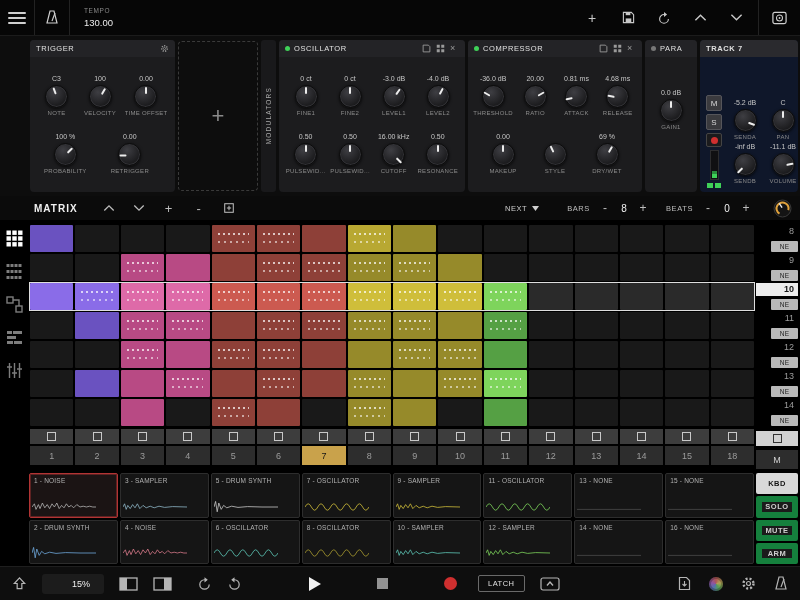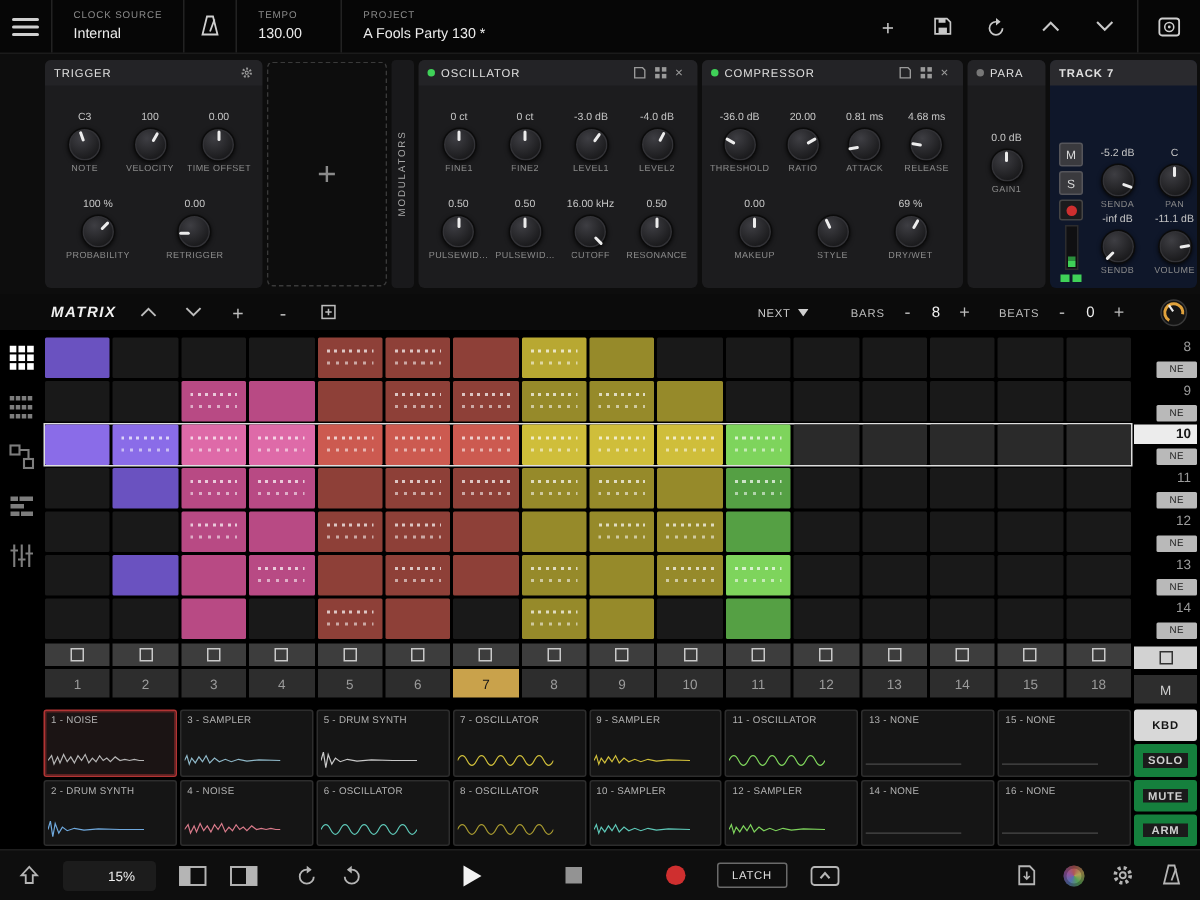--- a/index.html
+++ b/index.html
@@ -51,21 +51,21 @@
   .rec-btn i { width:7px; height:7px; border-radius:50%; background:#cf2f2f; }
   .meter { width:9px; flex:1; background:#101012; border:1px solid #2c2c2e; position:relative; }
   .meter::after { content:""; position:absolute; left:1px; right:1px; bottom:1px; height:26%;
                   background:linear-gradient(to top, #3fd158 0 60%, #2a8f3c 60% 100%); }
   .meter-foot { display:flex; gap:2px; }
   .meter-foot i { width:6px; height:5px; background:#3fd158; }
   .tp-knobs { flex:1; display:flex; flex-direction:column; justify-content:space-evenly; }
 
   
   .mtoolbar { flex:0 0 26px; background:#0b0b0b; border-bottom:2px solid #000; display:flex; align-items:center; padding:0 8px 0 34px; gap:4px; }
-  .mtitle { font-size:10px; font-weight:bold; color:#f0f0f0; letter-spacing:1px; margin-right:4px;font-style:italic; }
+  .mtitle { font-size:10px; font-weight:bold; color:#f0f0f0; letter-spacing:1px; margin-right:14px; }
   .tbtn-ic { width:26px; height:18px; display:flex; align-items:center; justify-content:center; color:#bdbdbd; font-size:13px; cursor:pointer; }
   .tbtn-ic svg { width:12px; height:12px; }
   .next-group { margin-left:auto; display:flex; align-items:center; gap:5px; font-size:7.5px; color:#cfcfcf; letter-spacing:.5px; cursor:pointer; padding-right:14px; }
   .stepper { display:flex; align-items:center; gap:2px; margin-left:10px; }
   .stepper .slabel { font-size:7.5px; color:#bdbdbd; letter-spacing:.6px; margin-right:4px; }
   .stepper .sval { font-size:10px; color:#f0f0f0; width:16px; text-align:center; }
   .stepper .sbtn { width:18px; height:16px; display:flex; align-items:center; justify-content:center; color:#bdbdbd; font-size:12px; cursor:pointer; }
   .macro-badge { margin-left:14px; cursor:pointer; display:flex; }
 
   
@@ -129,37 +129,29 @@
 <body>
 
 <div class="app">
 
   <div class="header">
     <div class="burger">
         <i></i>
         <i></i>
         <i></i>
       </div>
-    <div class="hsec">
-      <span class="hlabel">CLOCK SOURCE</span>
-      <span class="hvalue">Internal</span>
-    </div>
     <div class="hmetro">
       <svg width="14" height="15" viewBox="0 0 14 15">
           <path d="M5 1 h4 l3 12 h-10 z" fill="none" stroke="currentColor" stroke-width="1.2"></path>
           <path d="M7 11 L10 3" stroke="currentColor" stroke-width="1.2"></path>
         </svg>
     </div>
     <div class="hsec">
       <span class="hlabel">TEMPO</span>
       <span class="hvalue">130.00</span>
-    </div>
-    <div class="hsec">
-      <span class="hlabel">PROJECT</span>
-      <span class="hvalue">A Fools Party 130 *</span>
     </div>
     <div class="hicons">
       <span class="hicon">+</span>
       <span class="hicon">
         <svg width="13" height="13" viewBox="0 0 14 14">
             <path d="M1.5 1.5 h8.5 l2.5 2.5 v8.5 h-11 z" fill="none" stroke="currentColor" stroke-width="1.2"></path>
             <rect x="4" y="8" width="6" height="4" fill="currentColor"></rect>
             <rect x="4" y="1.5" width="5" height="3" fill="currentColor"></rect>
           </svg>
       </span>

